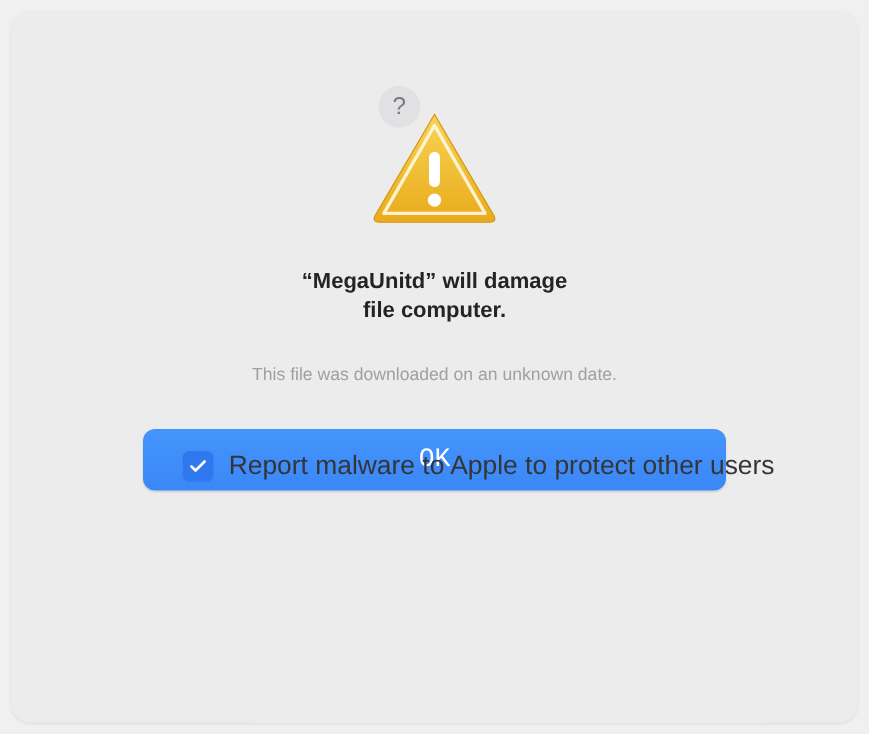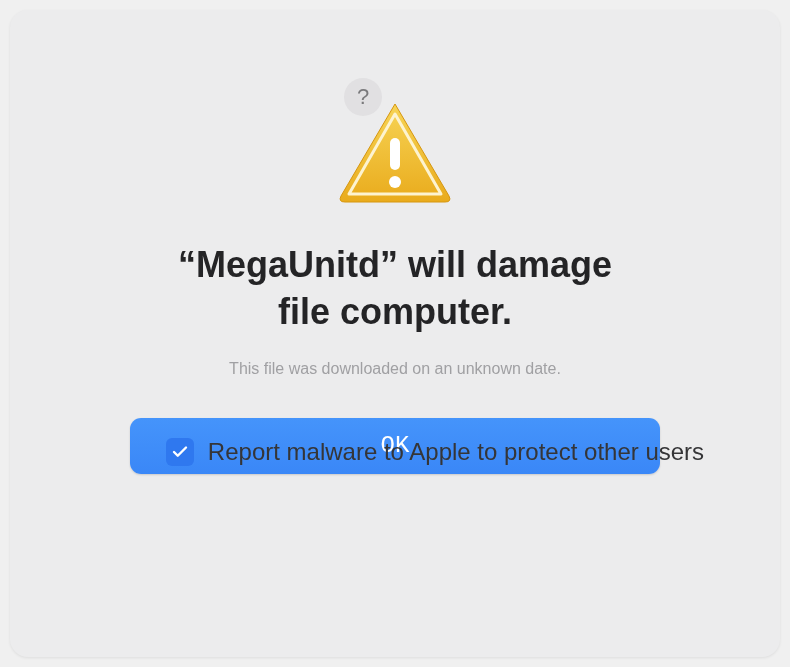--- a/index.html
+++ b/index.html
@@ -43,26 +43,26 @@
       font-size: 22px;
       color: #7a7a7c;
       font-weight: 500;
       cursor: pointer;
     }
     .warning-icon {
       margin-top: 10px;
       margin-bottom: 30px;
     }
     .title {
-      font-size: 36px;
+      font-size: 20px;
       font-weight: 700;
       color: #242426;
       text-align: center;
       line-height: 1.3;
-      margin-bottom: 24px;
+      margin-bottom: 37px;
     }
     .subtitle {
       font-size: 16px;
       color: #a0a0a3;
       text-align: center;
       margin-bottom: 40px;
       font-weight: 400;
     }
     .button-stack {
       width: 530px;

